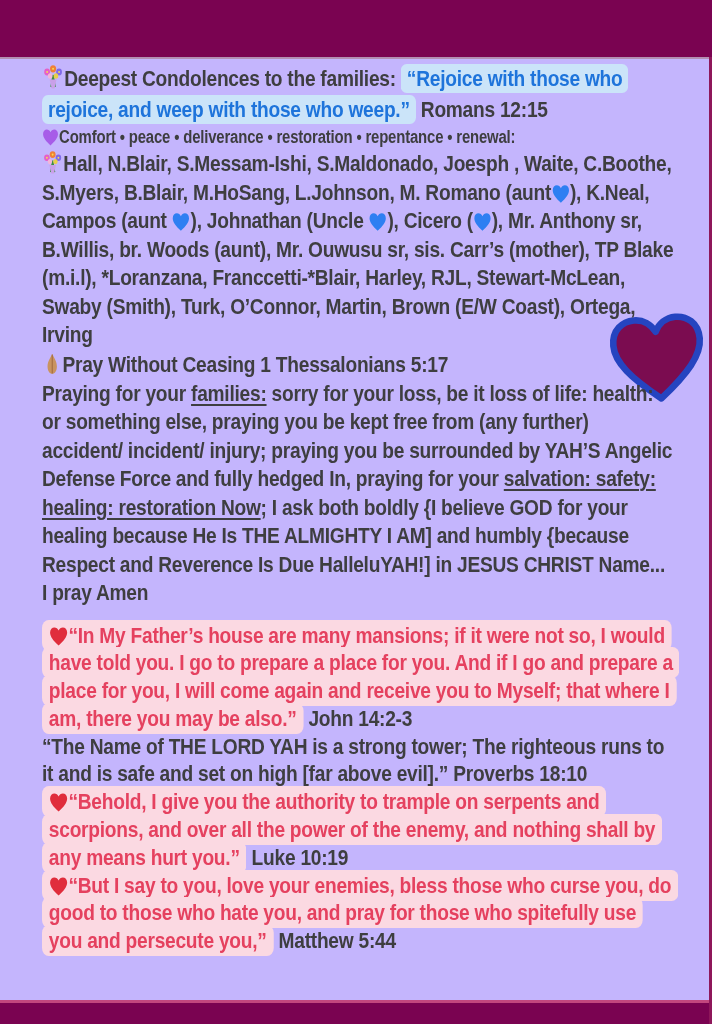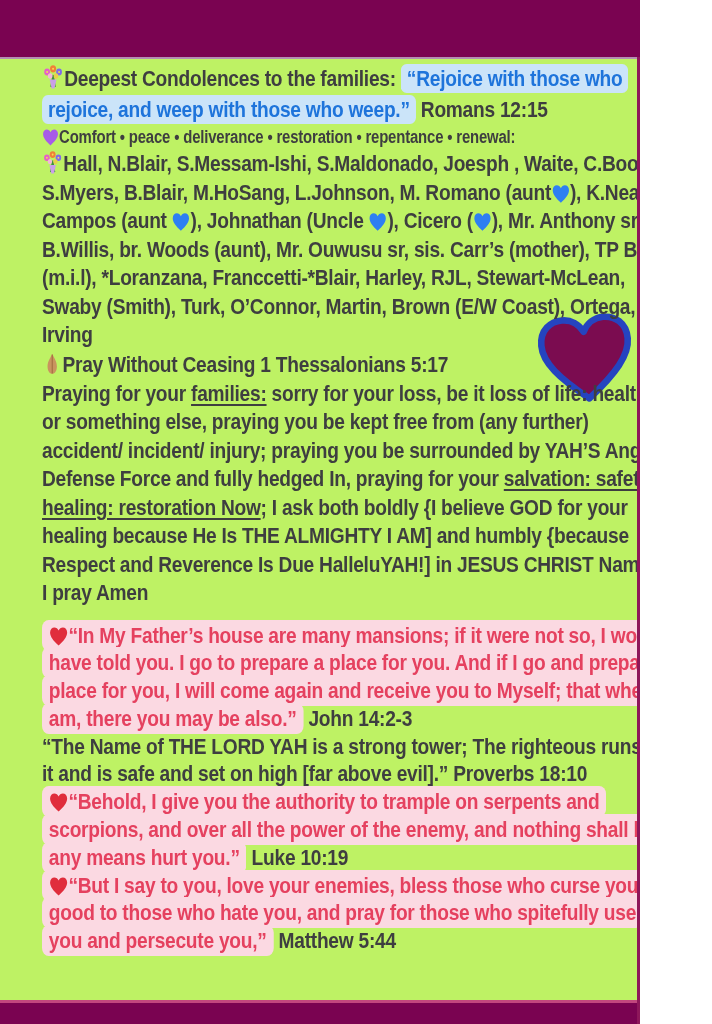--- a/index.html
+++ b/index.html
@@ -1,18 +1,18 @@
 <!DOCTYPE html>
 <html style="--banner: #7A0351; --banner-edge: #B48FB2; --bottom-edge: #C2477E; --side-stripe: #8E175A; --text: #3E3E40; --blue-text: #1E74DB; --blue-bg: #CBE4F9; --rose-text: #E5415F; --rose-bg: #FBD9E2; --heart-fill: #7B0C50; --heart-stroke: #2544C0; --purple-heart: #A75CE8; --blue-heart: #2E7FF2; --red-heart: #E02D3C; --hands: #C9935F;"><head>
 <meta charset="utf-8">
 <style>
   html,body { margin:0; padding:0; }
   .page {
-    position:relative; width:640px; height:1024px; overflow:hidden;
-    background:#bef264;
+    position:relative; width:712px; height:1024px; overflow:hidden;
+    background:#c4b5fd;
     font-family:"Liberation Sans","DejaVu Sans",sans-serif;
   }
   .top-banner {
     position:absolute; left:0; top:0; width:712px; height:57px;
     background:var(--banner); border-bottom:2px solid var(--banner-edge);
   }
   .bottom-banner {
     position:absolute; left:0; bottom:0; width:712px; height:21px;
     background:var(--banner); border-top:3px solid var(--bottom-edge); z-index:5;
   }

